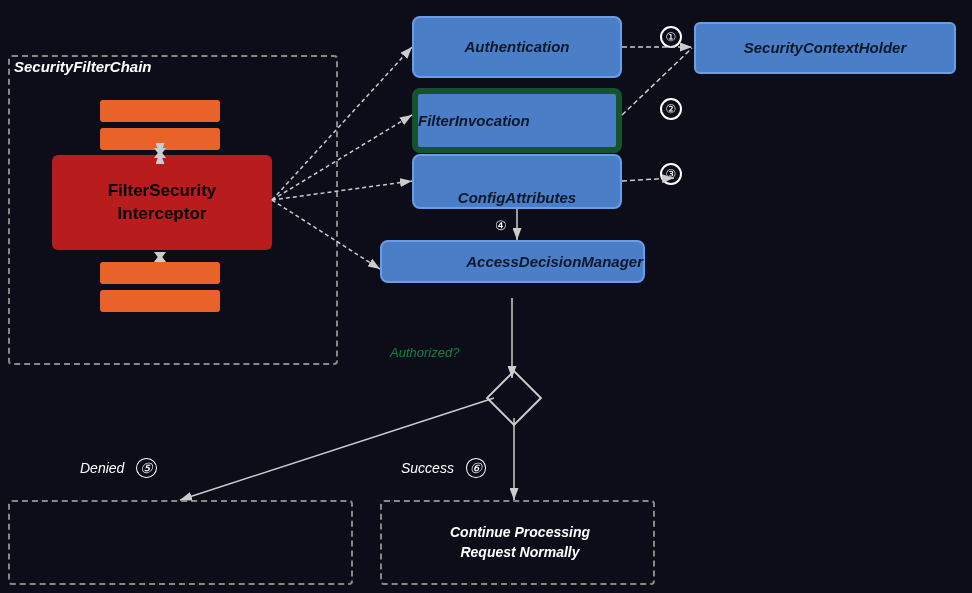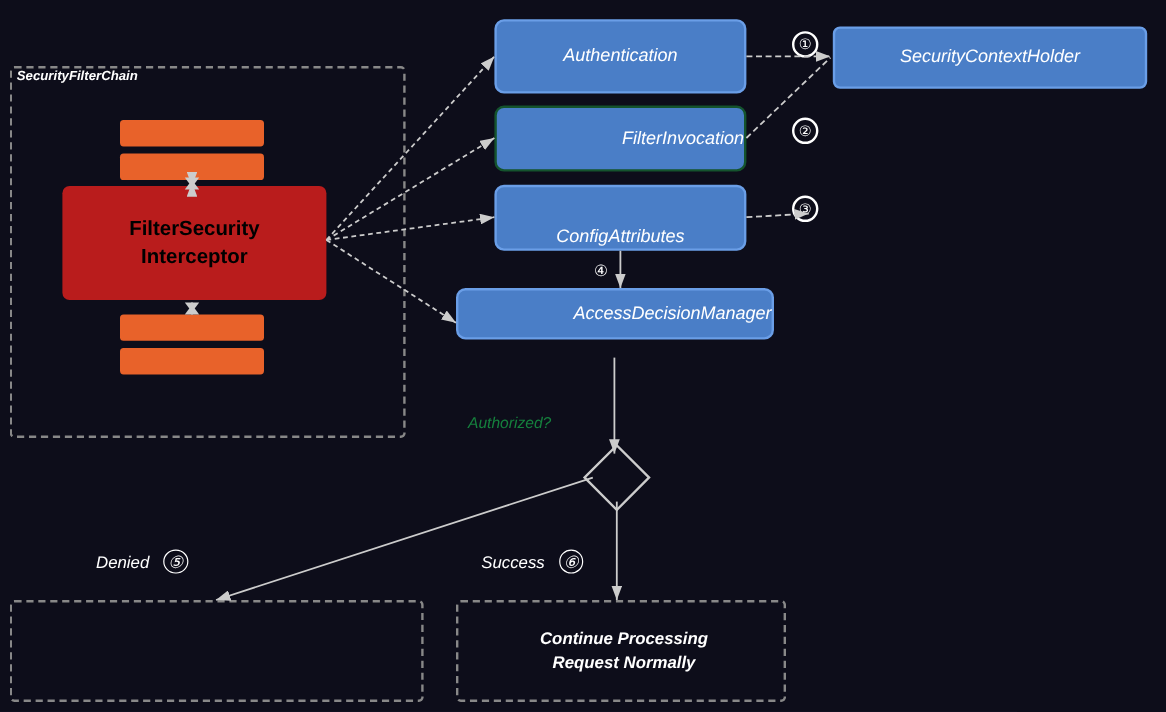--- a/index.html
+++ b/index.html
@@ -29,21 +29,21 @@
       height: 310px;
       border: 2px dashed #888;
       border-radius: 4px;
     }
 
     .security-filter-chain-label {
       position: absolute;
       top: 58px;
       left: 14px;
       color: #fff;
-      font-size: 11px;
+      font-size: 15px;
       font-weight: bold;
       font-style: italic;
     }
 
     
     .orange-bar-top1 {
       position: absolute;
       top: 100px;
       left: 100px;
       width: 120px;
@@ -131,27 +131,27 @@
       border-radius: 8px;
       z-index: -1;
     }
 
     
     .filter-inv-box {
       position: absolute;
       top: 88px;
       left: 412px;
       width: 210px;
-      height: 55px;
-      background: #4a7ec7;
-      border-radius: 8px;
-      display: flex;
-      align-items: center;
-      justify-content: flex-end;
-      border: 2px solid #14532d;
+      height: 65px;
+      background: #4a7ec7;
+      border-radius: 8px;
+      display: flex;
+      align-items: center;
+      justify-content: flex-start;
+      border: 6px solid #14532d;
     }
     .filter-inv-box::after {
       content: '';
       position: absolute;
       top: 5px;
       left: 5px;
       right: -5px;
       bottom: -5px;
       background: #2a5ea0;
       border-radius: 8px;
@@ -295,23 +295,23 @@
       left: 494px;
       width: 40px;
       height: 40px;
       background: transparent;
       border: 2px solid #ccc;
       transform: rotate(45deg);
     }
 
     
     .box-label {
-      color: #ffffff;
+      color: #0f172a;
       font-size: 15px;
-      font-weight: normal;
+      font-weight: bold;
       text-align: center;
       line-height: 1.3;
       font-style: italic;
       z-index: 10;
       position: relative;
     }
     .box-label-dark {
       color: #000;
       font-size: 17px;
       font-weight: bold;

